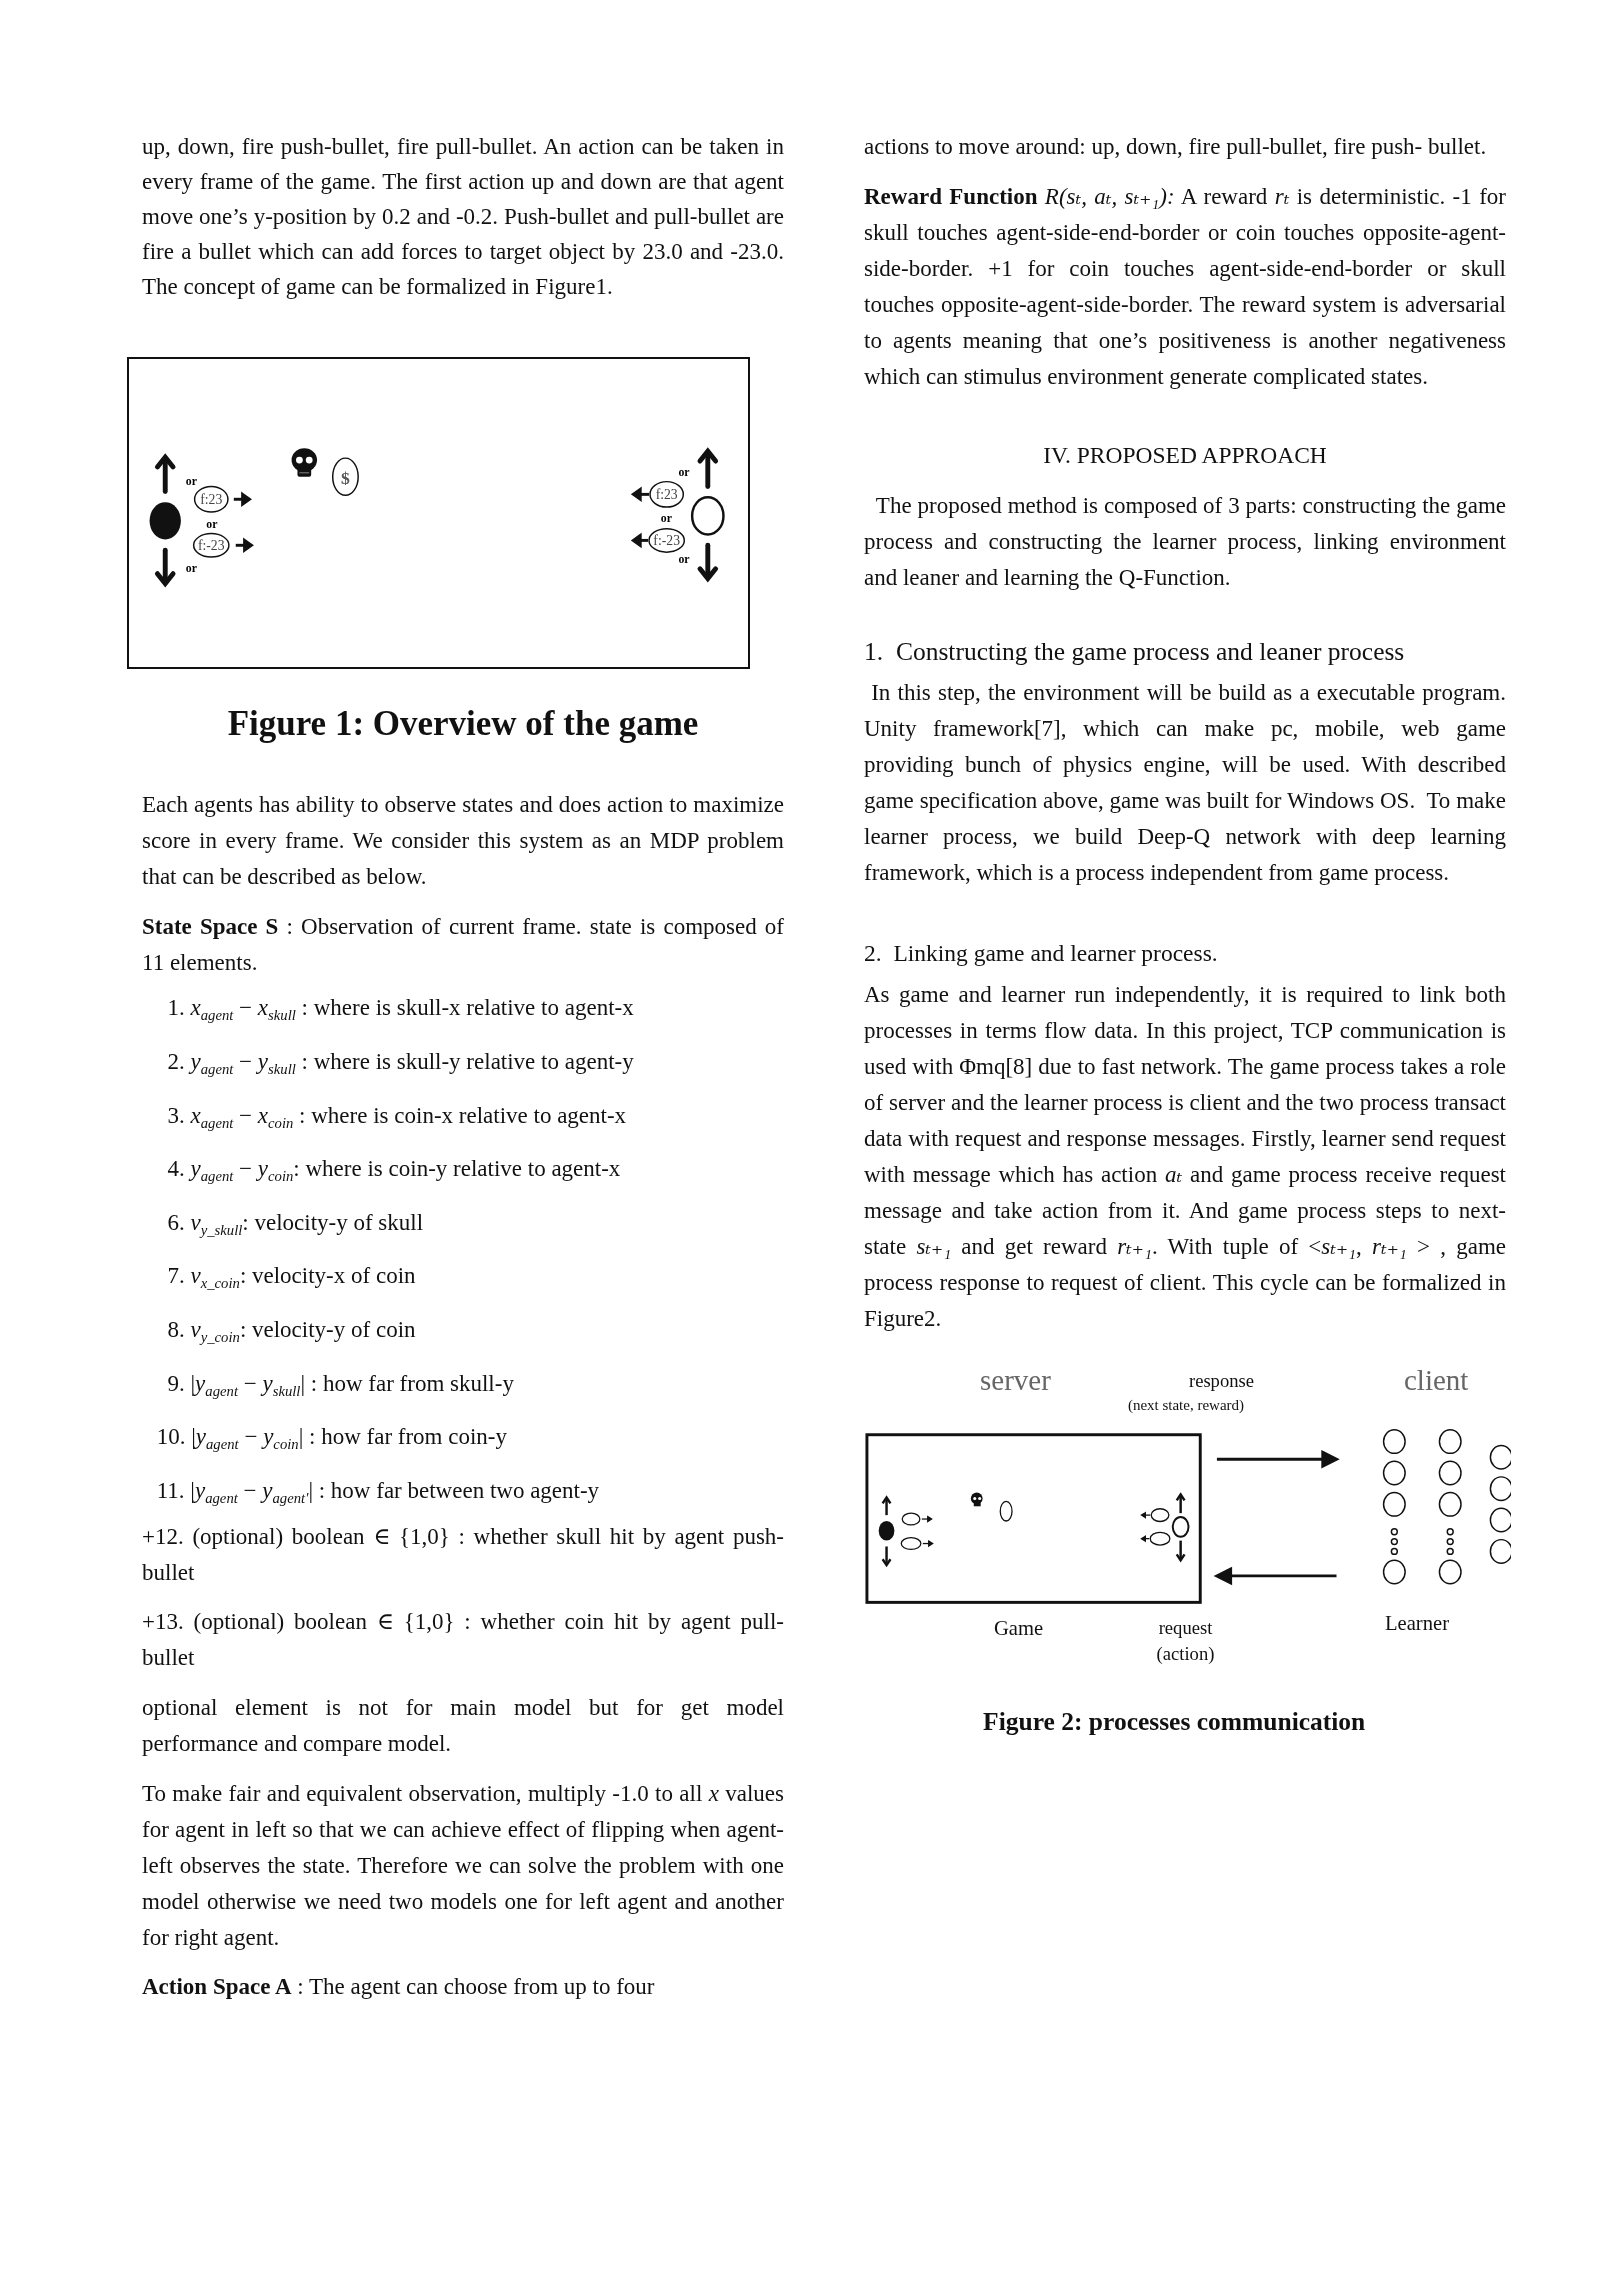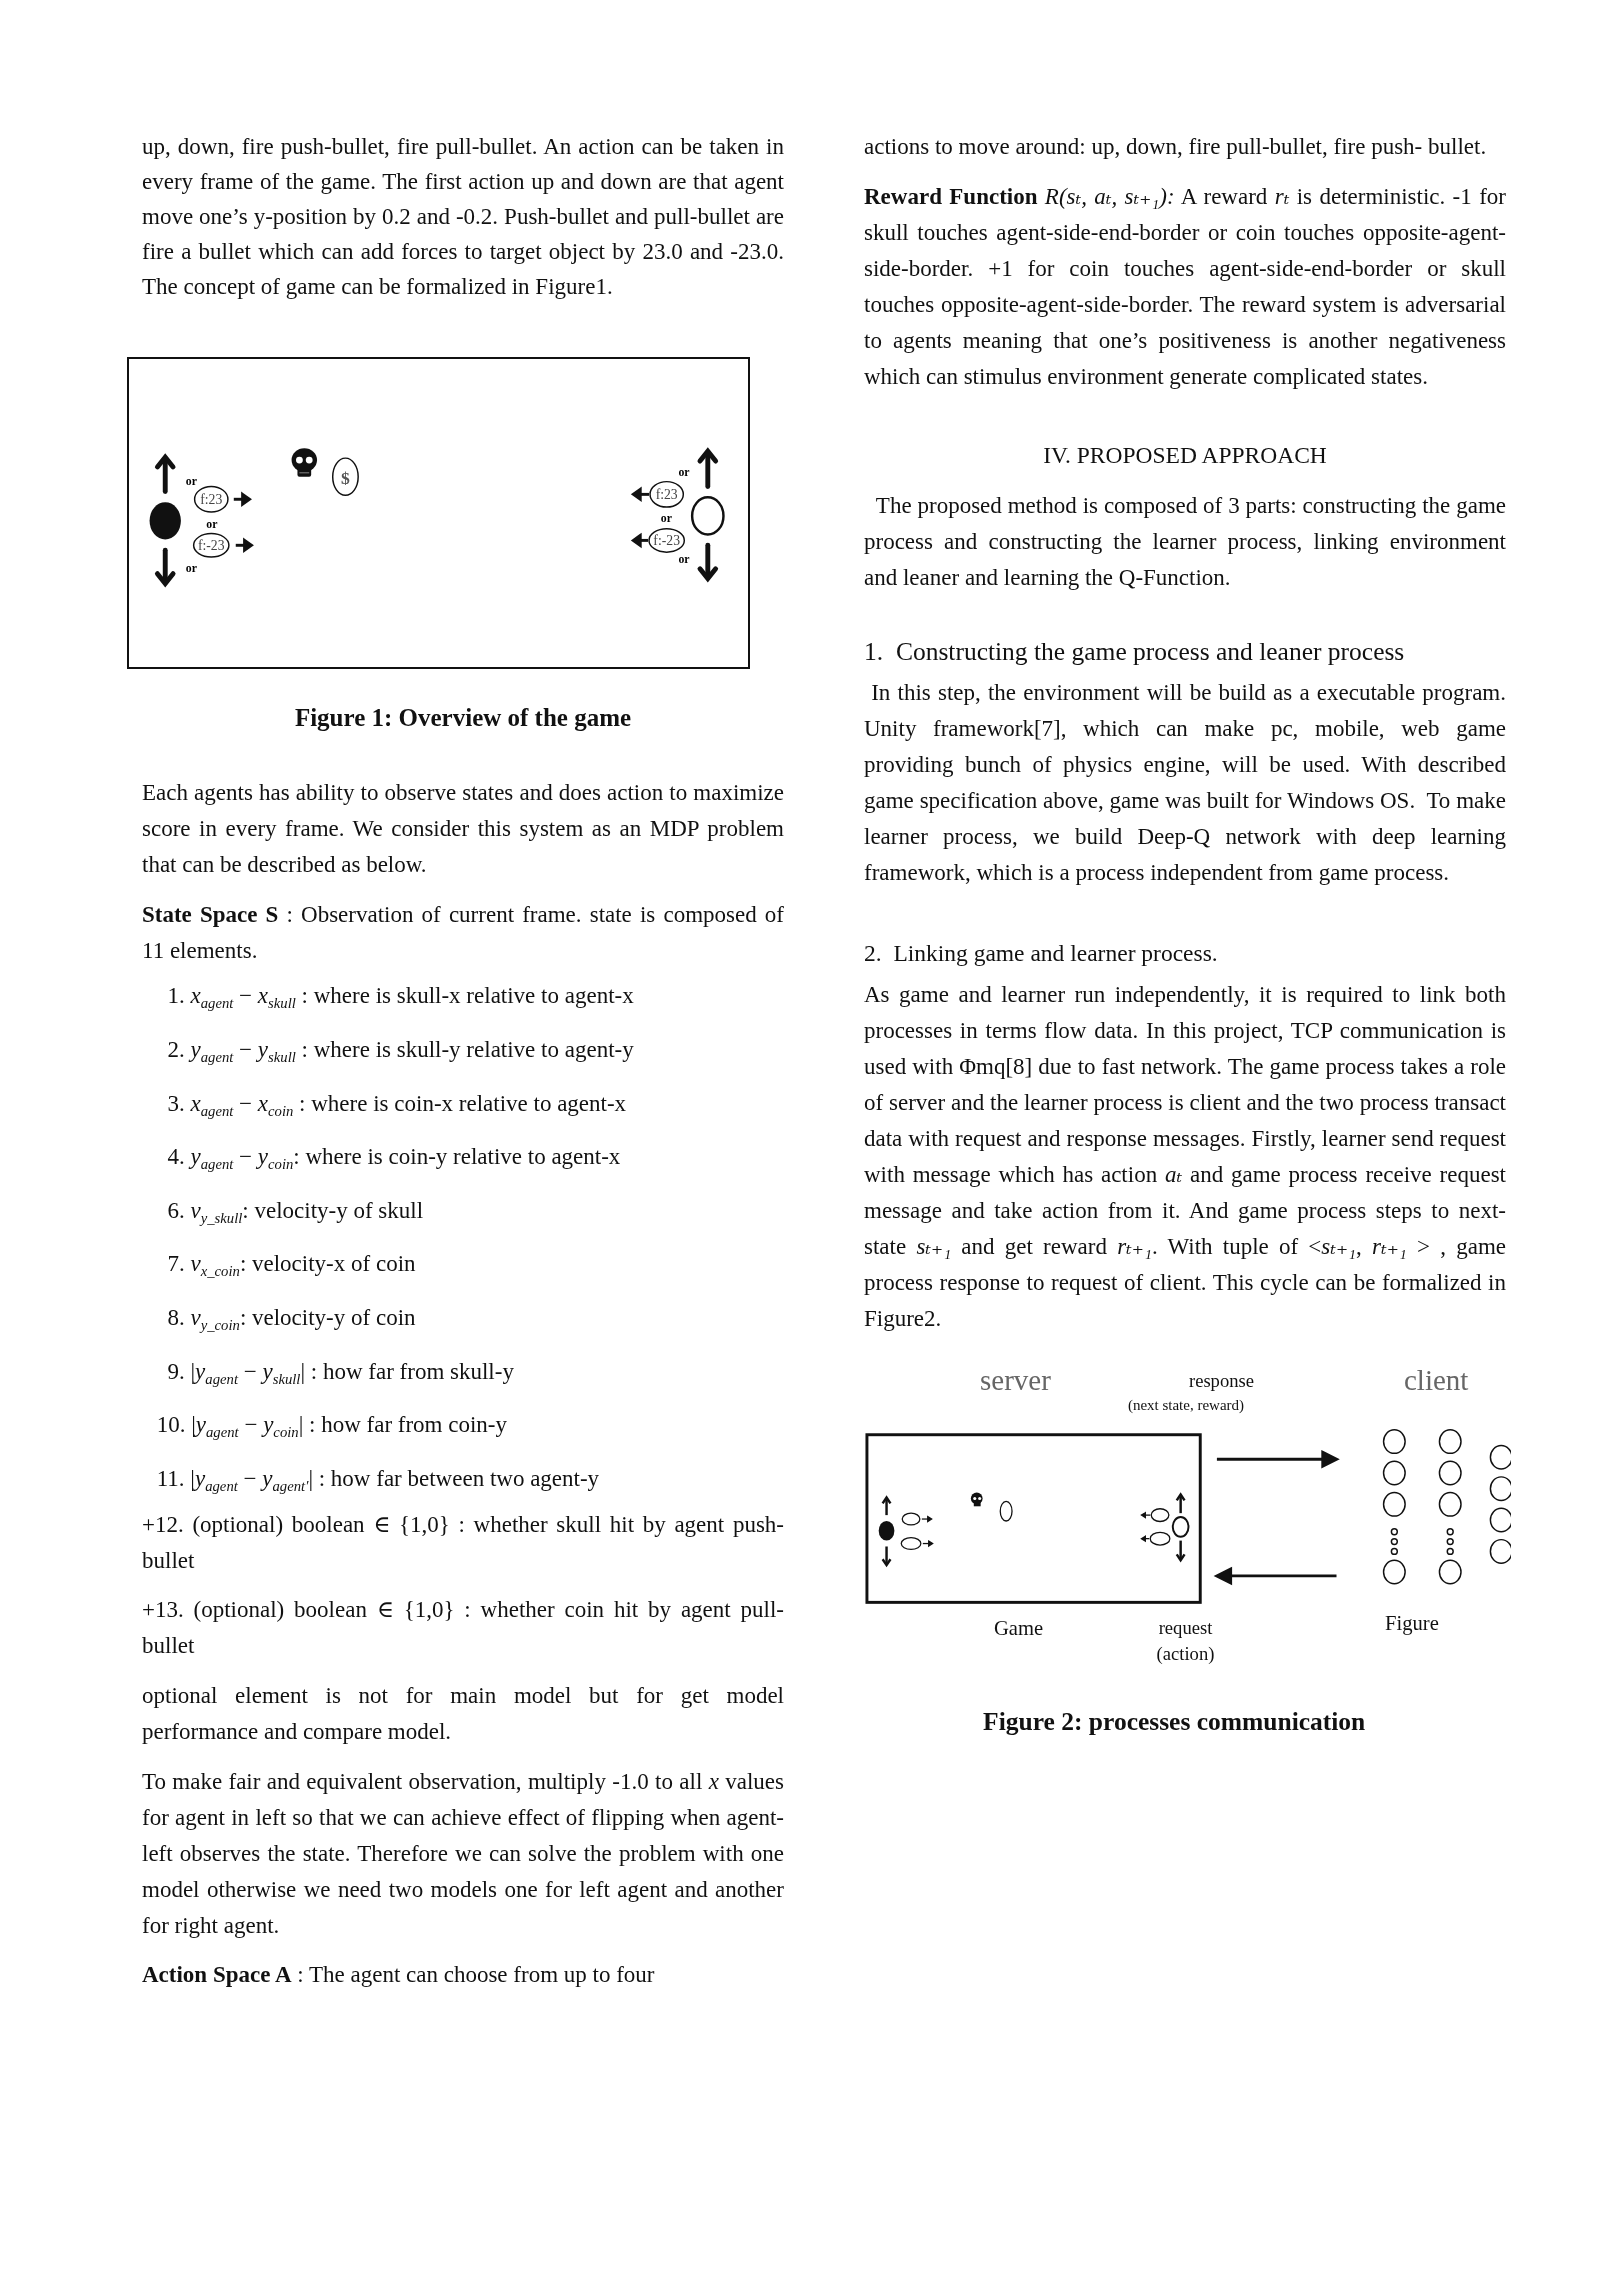--- a/index.html
+++ b/index.html
@@ -6,21 +6,21 @@
   body { width: 1620px; height: 2293px; position: relative; overflow: hidden;
          font-family: "Liberation Serif", "DejaVu Serif", serif; color: #111; }
   .col { position: absolute; top: 129px; width: 642px; }
   #col-left { left: 142px; }
   #col-right { left: 864px; }
   p { margin: 0; font-size: 23px; line-height: 36px; text-align: justify; }
   .sp { margin-top: 13.7px; }
   b { font-weight: bold; }
   i.m { font-style: italic; }
   sub { font-size: 14.7px; vertical-align: -4.9px; line-height: 0; font-style: italic; }
-  .caption { font-weight: bold; font-size: 25px; text-align: center; }
+  .caption { font-weight: bold; font-size: 35px; text-align: center; }
   .heading { font-size: 23.5px; text-align: center; }
   .subheading { font-size: 25.5px; }
   .state-item { font-size: 23px; line-height: 35px; margin: 0 0 18.6px 0; padding-left: 25.5px; }
   .state-item.two { padding-left: 14.7px; }
   .fig1 { position: relative; width: 623px; height: 312px; border: 2.9px solid #111; margin: 0 0 0 -14.7px; box-sizing: border-box; }
   .fig1 svg, .fig2 svg { position: absolute; left: 0; top: 0; }
   .fig2 { position: relative; width: 647px; height: 314px; }
   .lbl { position: absolute; font-family: "Liberation Serif", serif; }
 </style>
 </head>
@@ -225,21 +225,21 @@
           <ellipse cx="598" cy="171" rx="3" ry="3"></ellipse>
           <ellipse cx="598" cy="181" rx="3" ry="3"></ellipse>
           <ellipse cx="598" cy="191" rx="3" ry="3"></ellipse>
           <ellipse cx="650" cy="95" rx="11" ry="12"></ellipse>
           <ellipse cx="650" cy="127" rx="11" ry="12"></ellipse>
           <ellipse cx="650" cy="159" rx="11" ry="12"></ellipse>
           <ellipse cx="650" cy="191" rx="11" ry="12"></ellipse>
         </g>
     </svg>
     <div class="lbl" style="left:130px;top:253px;font-size:20.6px">Game</div>
-    <div class="lbl" style="left:521px;top:248px;font-size:20.6px">Figure</div>
+    <div class="lbl" style="left:521px;top:248px;font-size:20.6px">Learner</div>
     <div class="lbl" style="left:253px;top:253px;width:137px;text-align:center;font-size:18.6px">request</div>
     <div class="lbl" style="left:253px;top:279px;width:137px;text-align:center;font-size:18.6px">(action)</div>
   </div>
 
   <div style="height:29px"></div>
   <div class="caption" style="font-size:25.5px;margin-left:-21.6px">Figure 2: processes communication</div>
 </div>
 
 
 </body></html>

